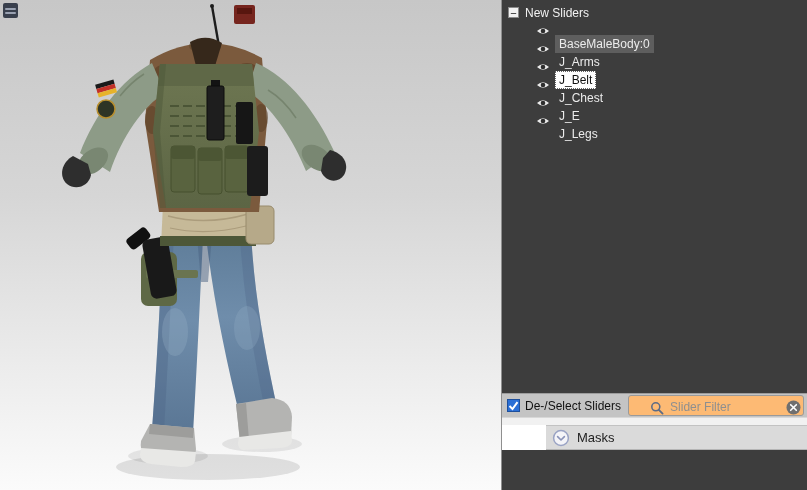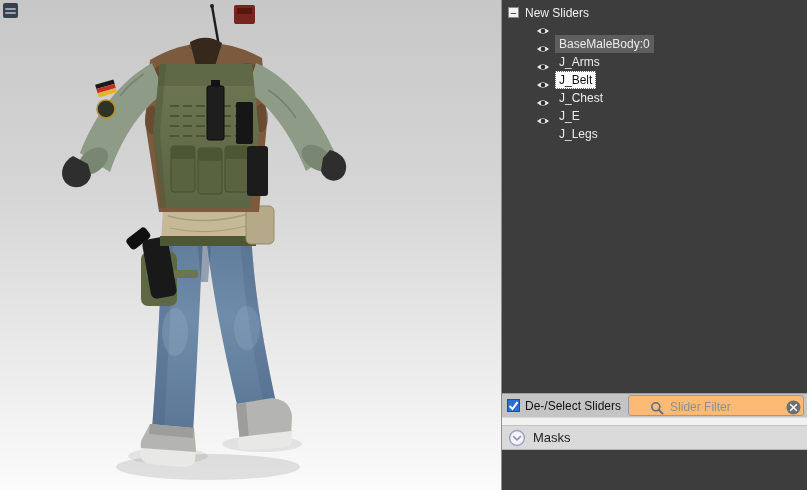--- a/index.html
+++ b/index.html
@@ -65,21 +65,21 @@
   }
   .search input::placeholder{color:#8f8f8f;}
   .clear-btn{display:flex;align-items:center;flex:0 0 15px;cursor:default;}
 
   .panel-gap{height:8px;background:#f1f1f1;border-top:1px solid #d8d8d8;box-sizing:border-box;}
 
   
   .masks-bar{
     height:25px;background:#dadada;border-top:1px solid #c2c2c2;border-bottom:1px solid #b5b5b5;
     box-sizing:border-box;display:flex;align-items:center;gap:7px;padding:0 6px;
-    font-size:13px;color:#222;cursor:default;
+    font-size:13px;color:#222;cursor:default;margin-left:44px;
   }
   .bottom-dark{flex:1;background:#3d3d3d;}
 </style>
 </head>
 <body>
 
 <div class="app">
 
   <div class="viewport">
     <div class="app-icon">

